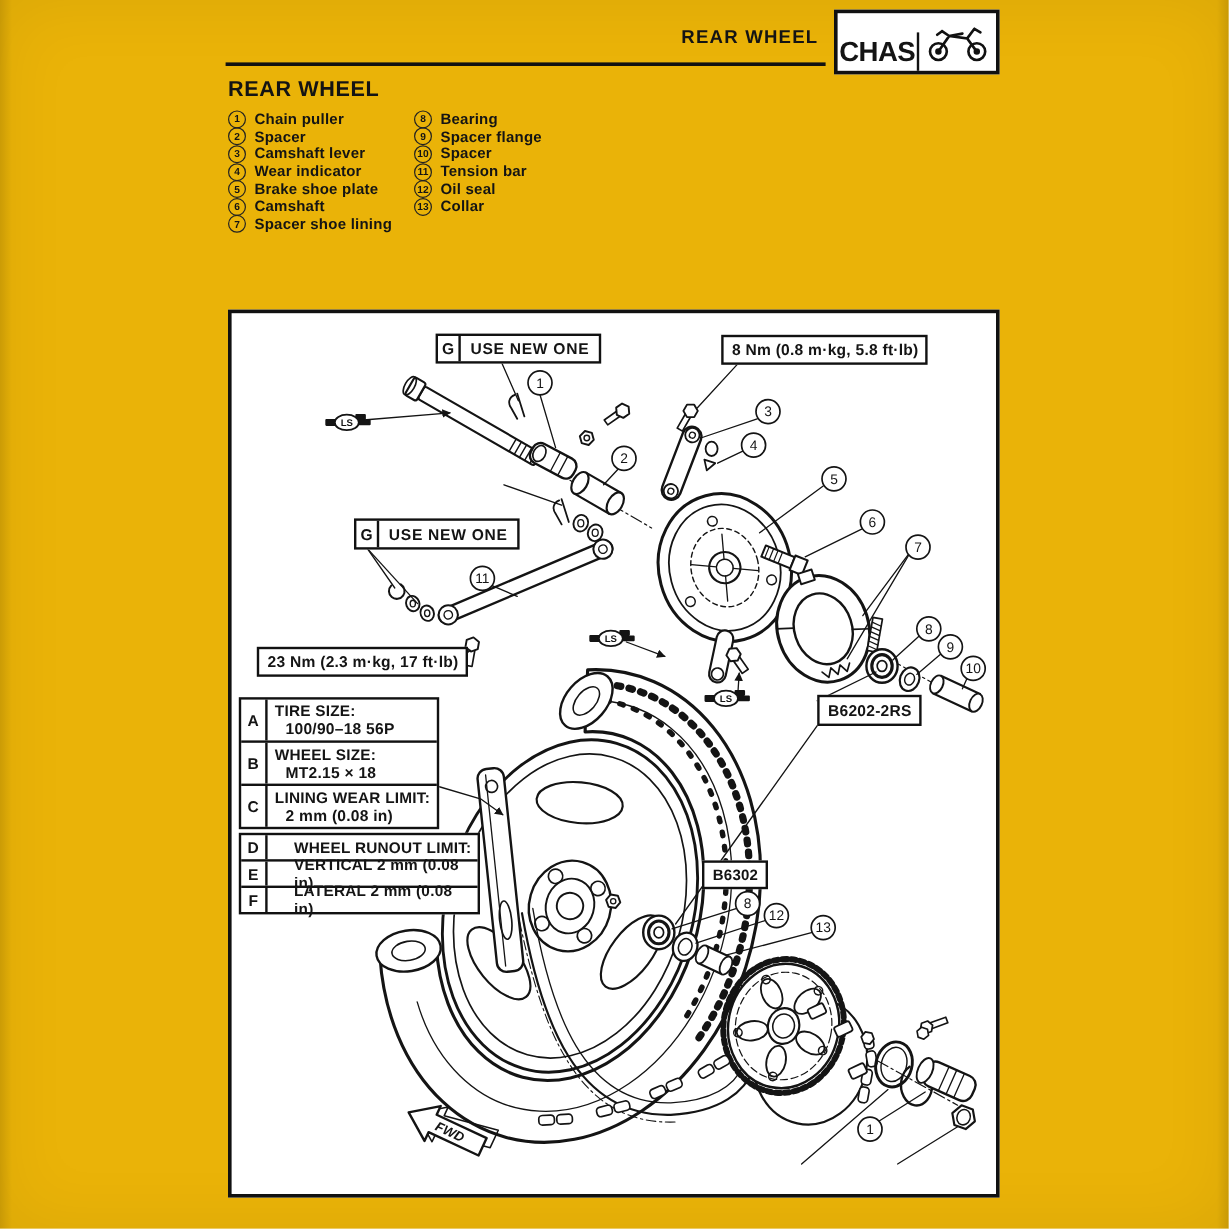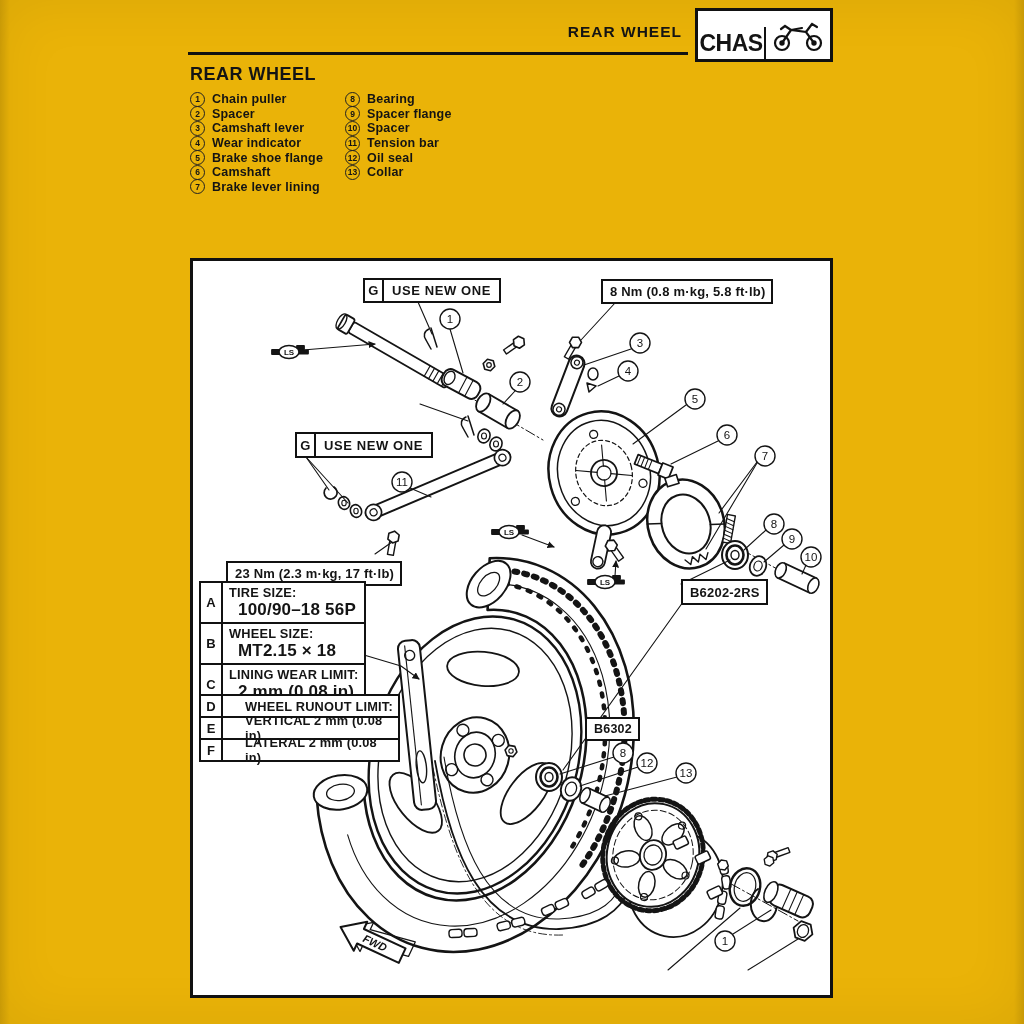--- a/index.html
+++ b/index.html
@@ -37,21 +37,21 @@
          border-right:2px solid #111;font-weight:bold;}
   .gtext{padding:14px 8px;letter-spacing:.6px;}
   
   .spec{position:absolute;border:2.5px solid #111;background:#fff;}
   .trow{display:flex;border-bottom:2px solid #111;}
   .trow:last-child{border-bottom:none;}
   .tkey{width:20px;border-right:2px solid #111;display:flex;align-items:center;justify-content:center;
         font-size:13px;font-weight:bold;flex:0 0 auto;}
   .tcell{padding:2px 4px 2px 6px;}
   .t1{font-size:12.8px;font-weight:bold;letter-spacing:.2px;}
-  .t2{font-size:17px;font-weight:bold;padding-left:9px;letter-spacing:.2px;}
+  .t2{font-size:13px;font-weight:bold;padding-left:9px;letter-spacing:.2px;}
   .tcell2{font-size:12.8px;font-weight:bold;padding:1px 4px 1px 22px;letter-spacing:.2px;
           display:flex;align-items:center;}
 </style>
 </head>
 <body>
 
 <div class="page">
   <div class="edge"></div>
   <div class="edge r"></div>
 
@@ -86,29 +86,29 @@
     <div class="pitem">
         <span class="pnum">3</span>
         <span class="plabel">Camshaft lever</span>
       </div>
     <div class="pitem">
         <span class="pnum">4</span>
         <span class="plabel">Wear indicator</span>
       </div>
     <div class="pitem">
         <span class="pnum">5</span>
-        <span class="plabel">Brake shoe flange</span>
+        <span class="plabel">Brake shoe plate</span>
       </div>
     <div class="pitem">
         <span class="pnum">6</span>
         <span class="plabel">Camshaft</span>
       </div>
     <div class="pitem">
         <span class="pnum">7</span>
-        <span class="plabel">Brake lever lining</span>
+        <span class="plabel">Spacer shoe lining</span>
       </div>
   </div>
   <div class="plist c2">
     <div class="pitem">
         <span class="pnum">8</span>
         <span class="plabel">Bearing</span>
       </div>
     <div class="pitem">
         <span class="pnum">9</span>
         <span class="plabel">Spacer flange</span>
@@ -518,21 +518,21 @@
       <div class="gcell">G</div>
       <div class="gtext">USE NEW ONE</div>
     </div>
     <div class="lbox" style="left:408px;top:18px;height:21px;">
       <div class="pad">8 Nm (0.8 m·kg, 5.8 ft·lb)</div>
     </div>
     <div class="lbox" style="left:102px;top:171px;height:22px;">
       <div class="gcell">G</div>
       <div class="gtext">USE NEW ONE</div>
     </div>
-    <div class="lbox" style="left:21px;top:300px;height:21px;margin-left:12px;">
+    <div class="lbox" style="left:21px;top:278px;height:21px;">
       <div class="pad">23 Nm (2.3 m·kg, 17 ft·lb)</div>
     </div>
     <div class="lbox" style="left:488px;top:318px;height:22px;">
       <div class="pad">B6202-2RS</div>
     </div>
     <div class="lbox" style="left:392px;top:456px;height:20px;font-size:12.5px;">
       <div class="pad">B6302</div>
     </div>
 
     <div class="spec" style="left:6px;top:320px;width:163px;">

